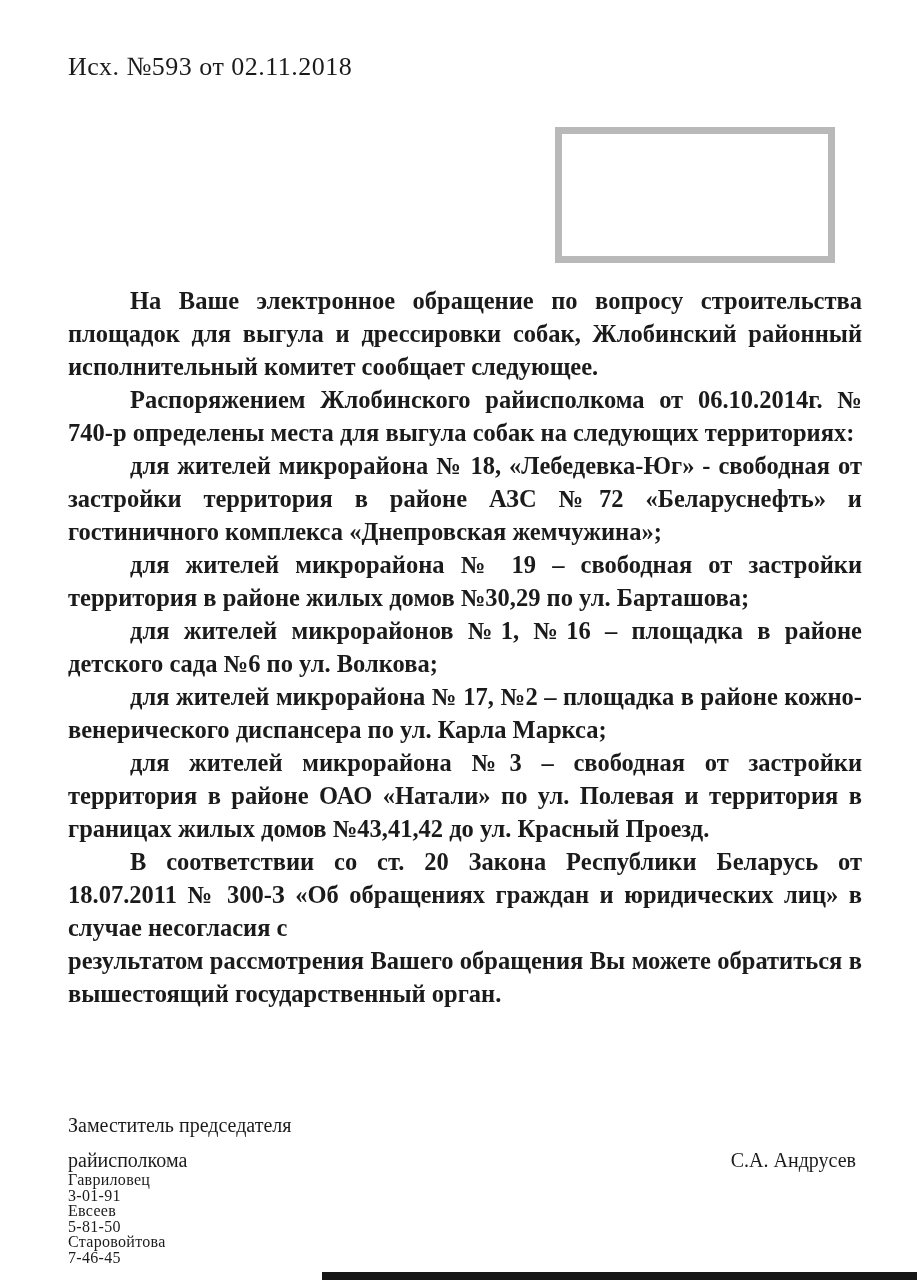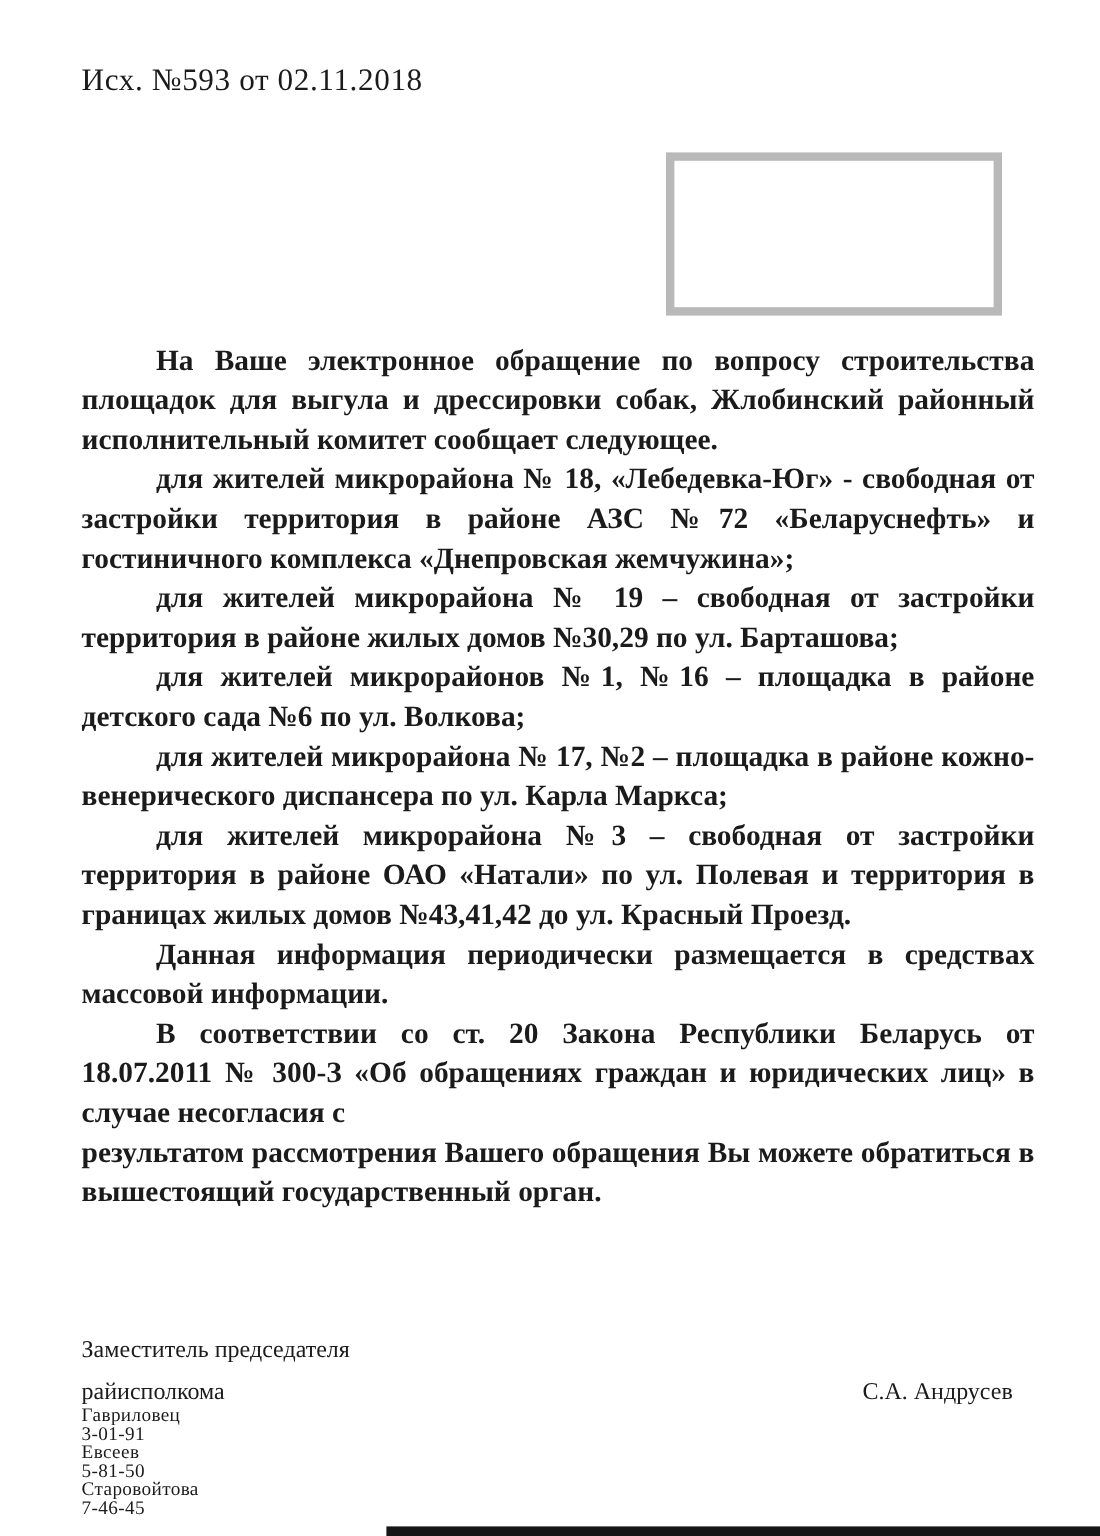--- a/index.html
+++ b/index.html
@@ -45,21 +45,21 @@
   .signature {
     position: absolute;
     top: 1108px;
     left: 68px;
     width: 794px;
     font-size: 20px;
     line-height: 35px;
   }
   .signature .sig-name {
     position: absolute;
-    right: 18px;
+    right: 6px;
     top: 35px;
     white-space: nowrap;
   }
   .executors {
     position: absolute;
     top: 1172px;
     left: 68px;
     font-size: 16px;
     line-height: 15.5px;
     letter-spacing: 0.3px;
@@ -77,26 +77,26 @@
 <body>
 
 <div class="page">
 
   <div class="ref-line">Исх. №593 от 02.11.2018</div>
 
   <div class="address-box"></div>
 
   <div class="body-text">
     <p class="indent">На Ваше электронное обращение по вопросу строительства площадок для выгула и дрессировки собак, Жлобинский районный исполнительный комитет сообщает следующее.</p>
+    <p class="indent">Распоряжением Жлобинского райисполкома от 06.10.2014г. № 740-р определены места для выгула собак на следующих территориях:</p>
     <p class="indent">для жителей микрорайона № 18, «Лебедевка-Юг» - свободная от застройки территория в районе АЗС №72 «Беларуснефть» и гостиничного комплекса «Днепровская жемчужина»;</p>
     <p class="indent">для жителей микрорайона № 19 – свободная от застройки территория в районе жилых домов №30,29 по ул. Барташова;</p>
     <p class="indent">для жителей микрорайонов №1, №16 – площадка  в районе детского сада №6 по ул. Волкова;</p>
     <p class="indent">для жителей микрорайона № 17, №2 – площадка в районе кожно-венерического диспансера по ул. Карла Маркса;</p>
     <p class="indent">для жителей микрорайона №3 – свободная от застройки территория в районе ОАО «Натали» по ул. Полевая и территория  в границах жилых домов №43,41,42 до ул. Красный Проезд.</p>
-    <p class="indent">Данная информация периодически размещается в средствах массовой информации.</p>
     <p class="indent">В соответствии со ст. 20 Закона Республики Беларусь от 18.07.2011 № 300-З «Об обращениях граждан и юридических лиц» в случае несогласия с</p>
     <p>результатом рассмотрения Вашего обращения Вы можете обратиться в вышестоящий государственный орган.</p>
   </div>
 
   <div class="signature">
     <div>Заместитель председателя</div>
     <div>райисполкома</div>
     <span class="sig-name">С.А. Андрусев</span>
   </div>
 

